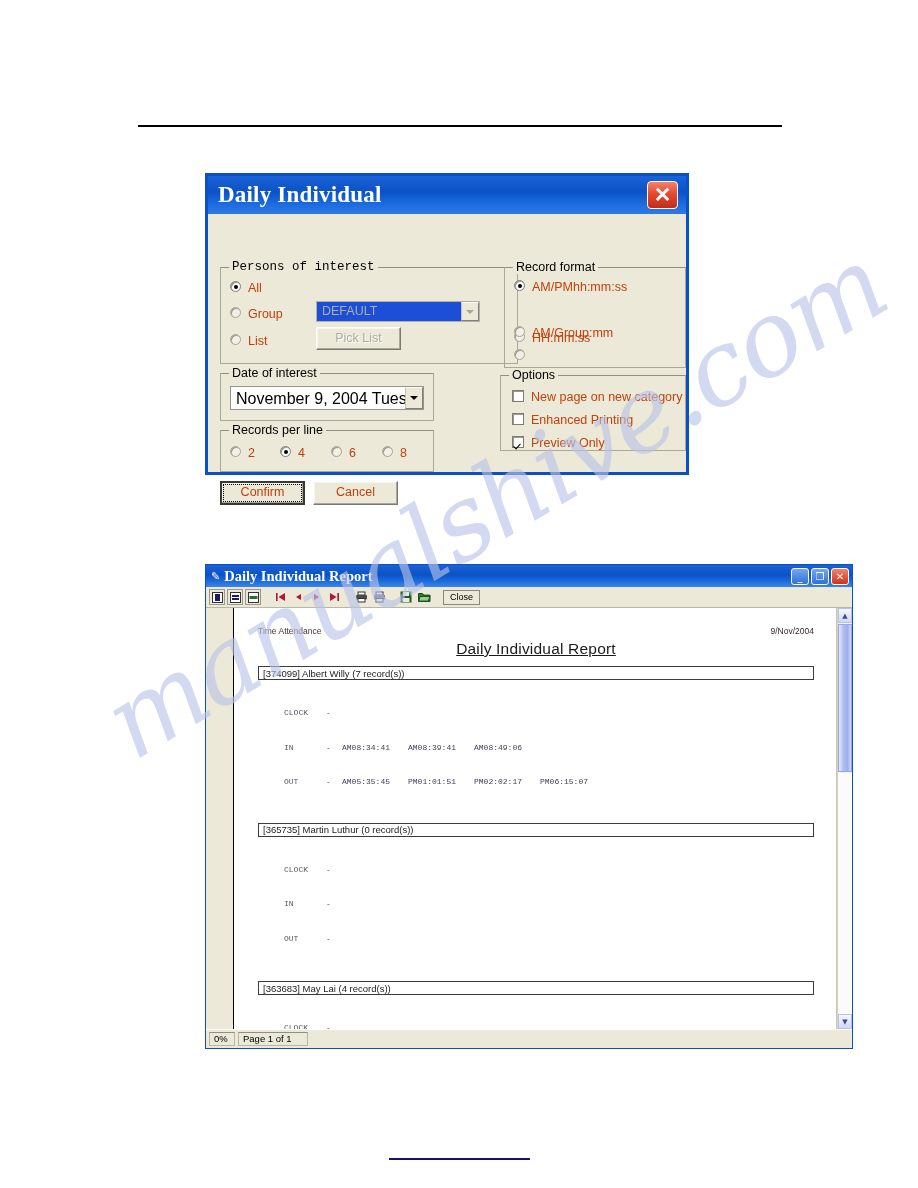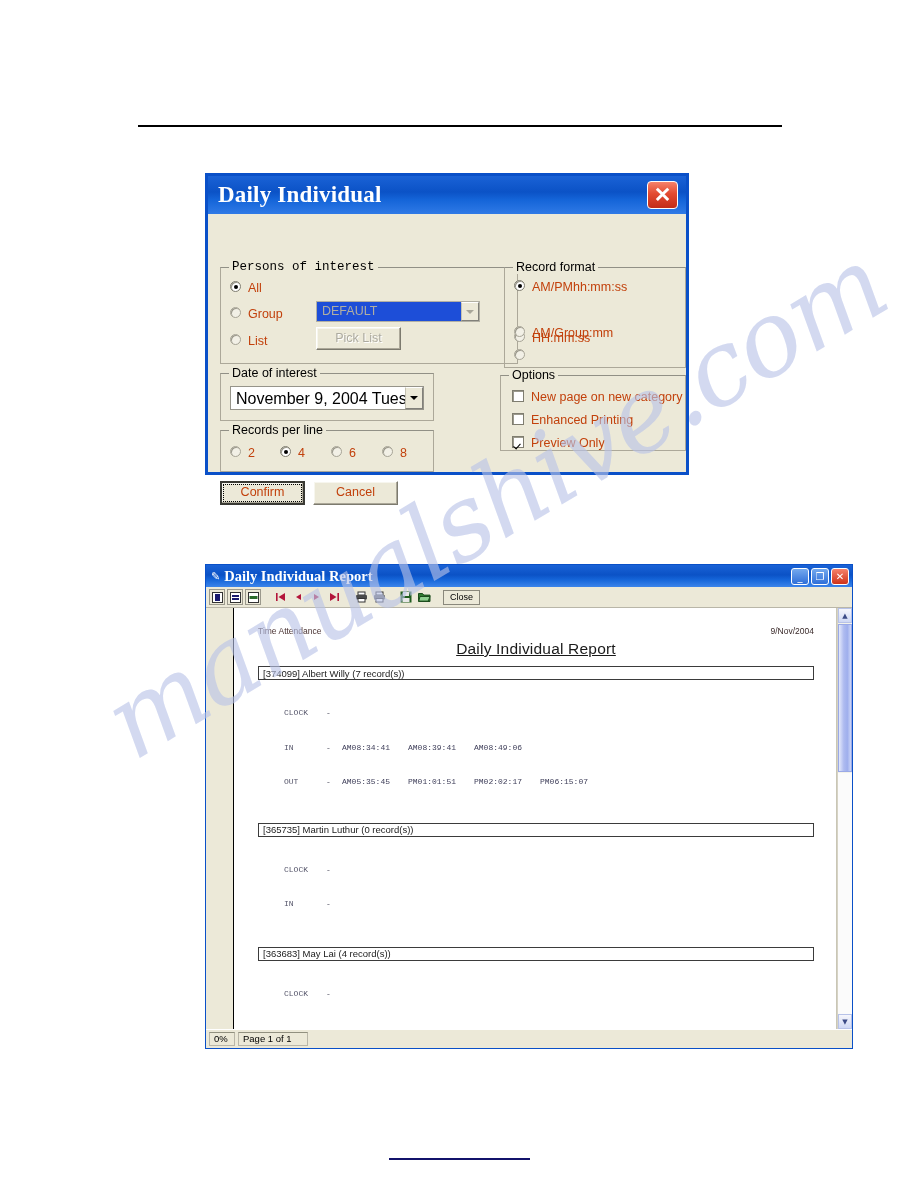--- a/index.html
+++ b/index.html
@@ -629,20 +629,21 @@
             <div><span class="lbl">IN</span><span class="dash">-</span><span class="val">AM08:34:41</span><span class="val">AM08:39:41</span><span class="val">AM08:49:06</span></div>
             <div><span class="lbl">OUT</span><span class="dash">-</span><span class="val">AM05:35:45</span><span class="val">PM01:01:51</span><span class="val">PM02:02:17</span><span class="val">PM06:15:07</span></div>
           </div>
 
           <div class="emp-bar" style="margin-top:12px;">
             <span>[365735] Martin Luthur (0 record(s))</span>
           </div>
           <div class="clk">
             <div><span class="lbl">CLOCK</span><span class="dash">-</span></div>
             <div><span class="lbl">IN</span><span class="dash">-</span></div>
+            <div><span class="lbl">OUT</span><span class="dash">-</span></div>
           </div>
 
           <div class="emp-bar" style="margin-top:14px;">
             <span>[363683] May Lai (4 record(s))</span>
           </div>
           <div class="clk">
             <div><span class="lbl">CLOCK</span><span class="dash">-</span></div>
             
             
           </div>

